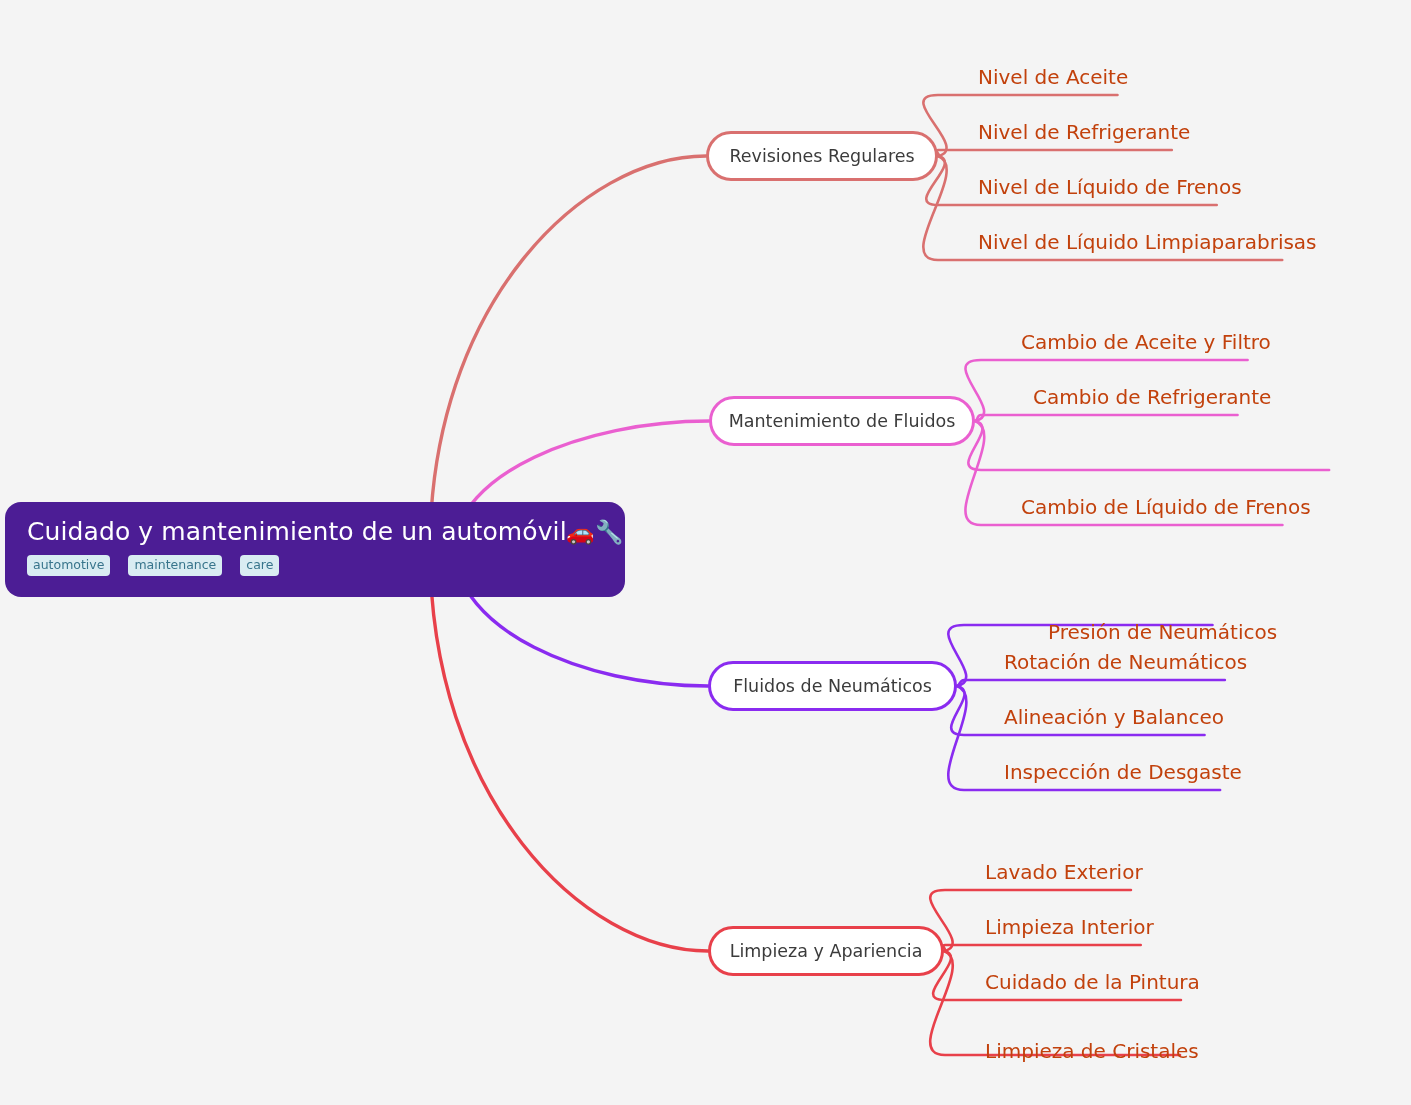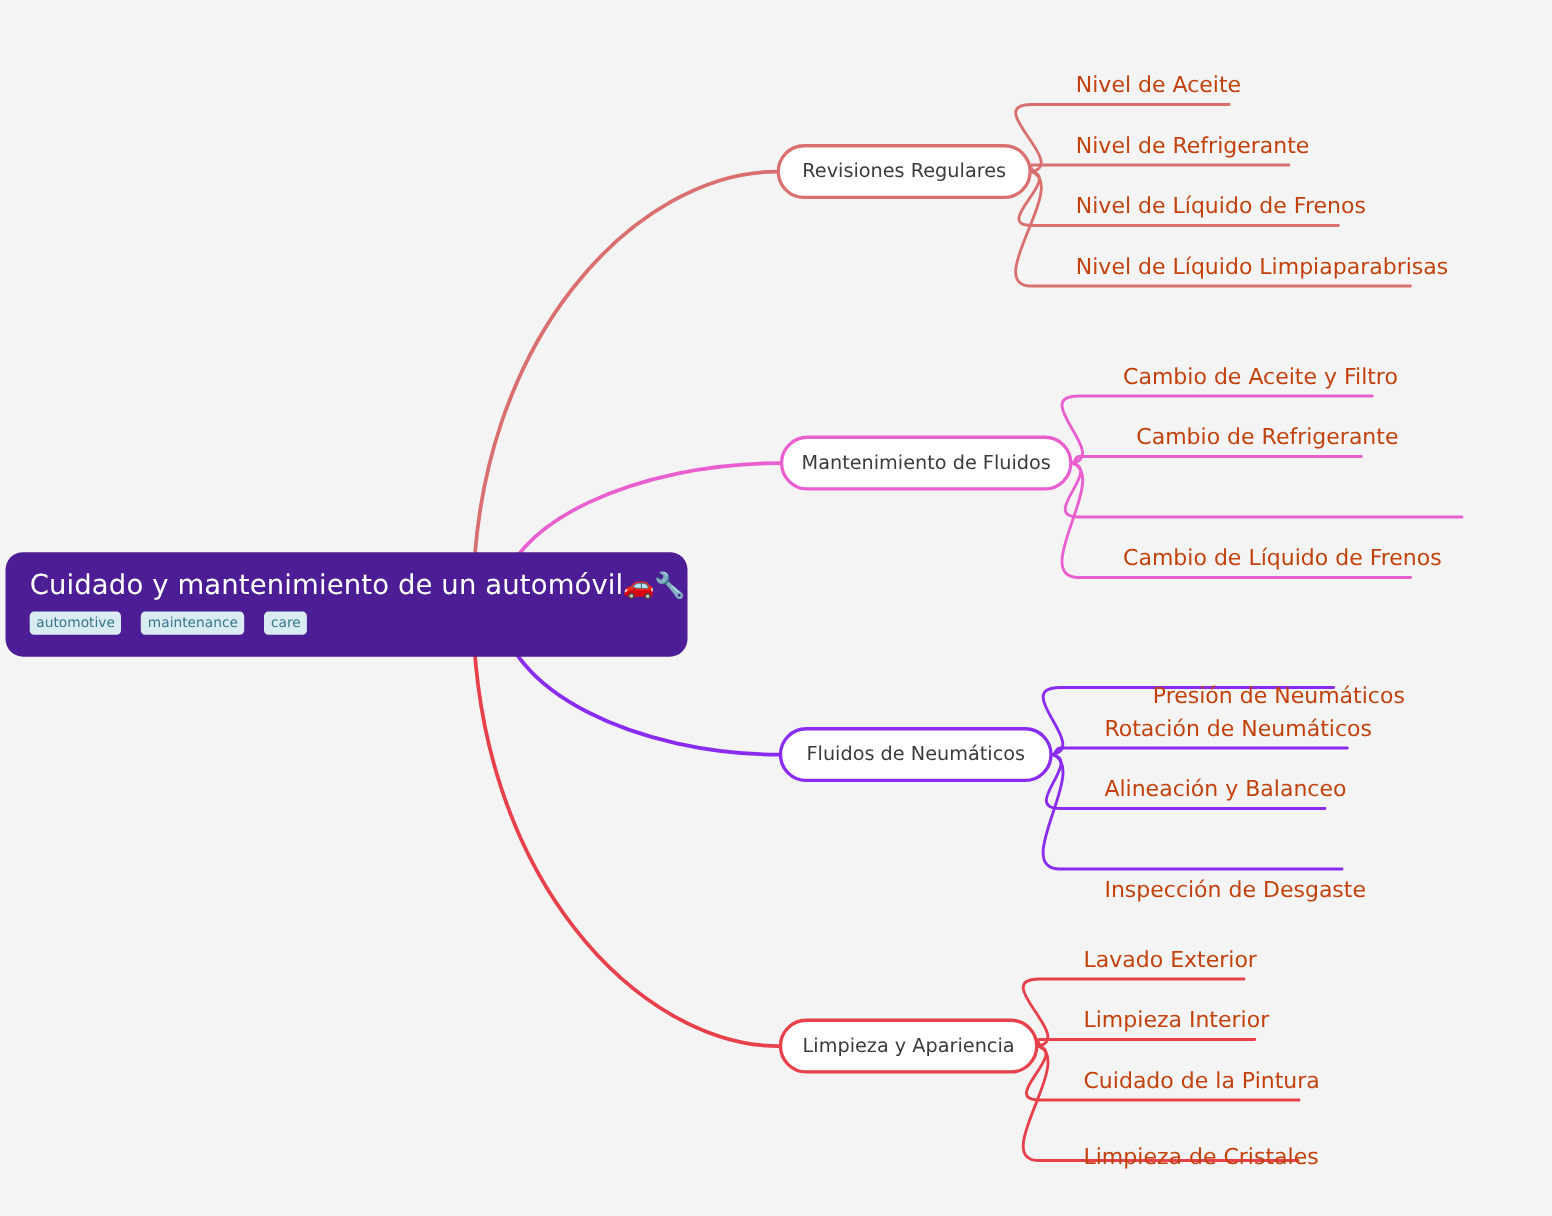--- a/index.html
+++ b/index.html
@@ -184,21 +184,21 @@
   </div>
   <div class="leaf" style="left:1048px; top:597px;margin-top:25px;">
     <span>Presión de Neumáticos</span>
   </div>
   <div class="leaf" style="left:1004px; top:652px;">
     <span>Rotación de Neumáticos</span>
   </div>
   <div class="leaf" style="left:1004px; top:707px;">
     <span>Alineación y Balanceo</span>
   </div>
-  <div class="leaf" style="left:1004px; top:762px;margin-top:36px;">
+  <div class="leaf" style="left:1004px; top:762px;">
     <span>Inspección de Desgaste</span>
   </div>
 
   <div class="branch-node" style="left:708px; top:926px; width:236px; border-color:#e8404a;text-align:right;">
     <span class="branch-label">Limpieza y Apariencia</span>
   </div>
   <div class="leaf" style="left:985px; top:862px;">
     <span>Lavado Exterior</span>
   </div>
   <div class="leaf" style="left:985px; top:917px;">

